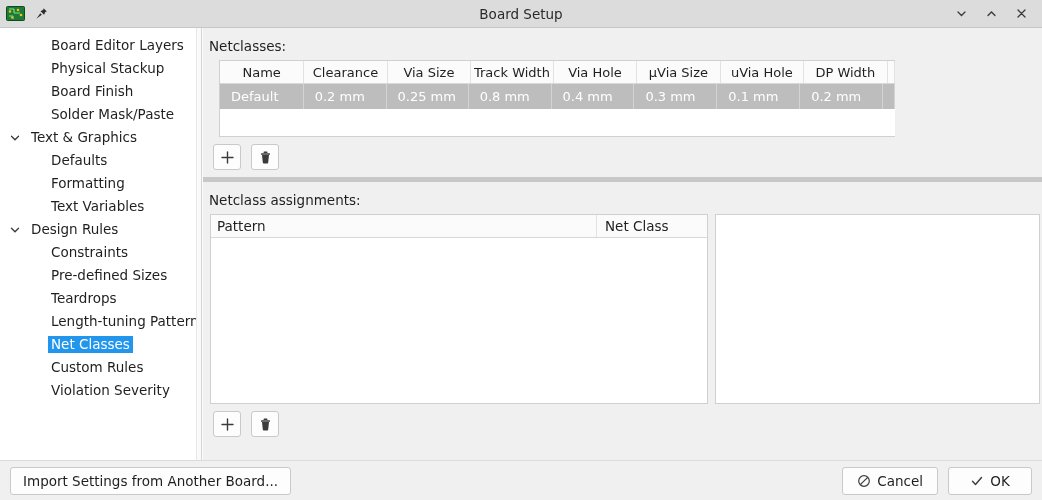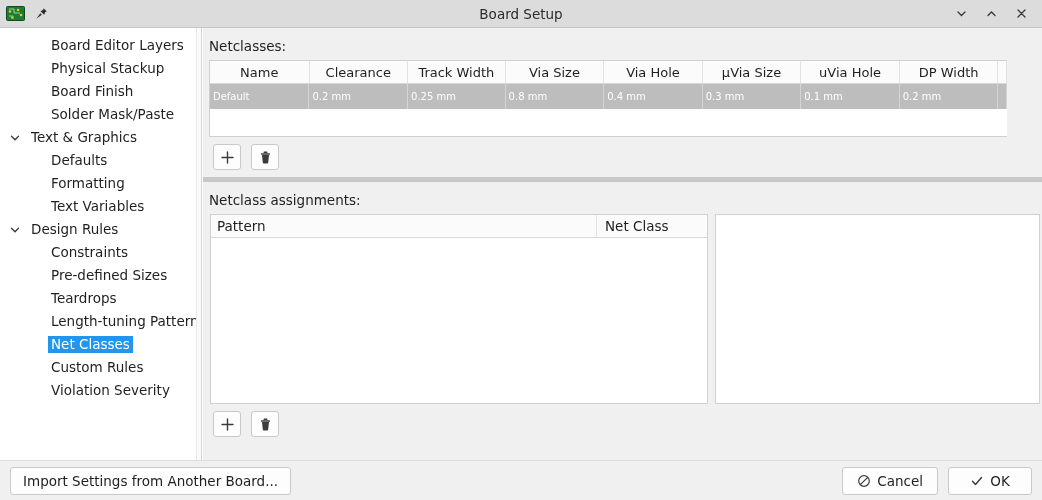--- a/index.html
+++ b/index.html
@@ -63,35 +63,35 @@
   .content {
     position: absolute; left: 203px; top: 28px; width: 839px; height: 432px;
     background: #f0f0f0;
   }
   .section-label {
     font-size: 13.5px; color: #1f1f1f; padding: 10px 0 6px 6px;
   }
 
   
   .grid-wrap {
-    margin: 0 0 0 6px; width: 798px; background: #14b8a6;
+    margin: 0 0 0 16px; width: 676px; background: #14b8a6;
     border: 1px solid #d0d0d0; border-right: none;
   }
   .grid-head { display: flex; height: 23px; background: #fbfbfb; border-bottom: 1px solid #d8d8d8; }
   .grid-head .cell {
     display: flex; align-items: center; justify-content: center;
     font-size: 13px; color: #1f1f1f; border-right: 1px solid #e2e2e2;
     height: 100%; overflow: hidden; white-space: nowrap;
   }
   .grid-body { height: 52px; background: #ffffff; }
   .grid-row { display: flex; height: 25px; }
   .grid-row.selected { background: #bdbdbd; }
   .grid-row .cell {
-    display: flex; align-items: center; padding-left: 3px;
-    font-size: 10px; white-space: nowrap; overflow: hidden;
+    display: flex; align-items: center; padding-left: 11px;
+    font-size: 13px; white-space: nowrap; overflow: hidden;
     border-right: 1px solid #d4d4d4;
   }
   .grid-row.selected .cell { color: #ffffff; }
 
   .toolbar { display: flex; gap: 10px; padding: 7px 0 7px 10px; }
   .tbtn {
     width: 28px; height: 26px; background: #fdfdfd;
     border: 1px solid #c9c9c9; border-radius: 3px;
     display: flex; align-items: center; justify-content: center; cursor: default;
   }
@@ -272,22 +272,22 @@
   </div>
 
   <div class="content">
 
     <div class="section-label">Netclasses:</div>
 
     <div class="grid-wrap">
       <div class="grid-head" id="nc-head">
           <div class="cell" style="width: 104px;">Name</div>
           <div class="cell" style="width: 103px;">Clearance</div>
+          <div class="cell" style="width: 103px;">Via Size</div>
           <div class="cell" style="width: 102px;">Track Width</div>
-          <div class="cell" style="width: 103px;">Via Size</div>
           <div class="cell" style="width: 103px;">Via Hole</div>
           <div class="cell" style="width: 103px;">μVia Size</div>
           <div class="cell" style="width: 103px;">uVia Hole</div>
           <div class="cell" style="width: 103px;">DP Width</div>
           <div class="cell" style="width: 9px;"></div>
         </div>
       <div class="grid-body" id="nc-body">
           <div class="grid-row selected">
             <div class="cell" style="width: 104px;">Default</div>
             <div class="cell" style="width: 103px;">0.2 mm</div>

